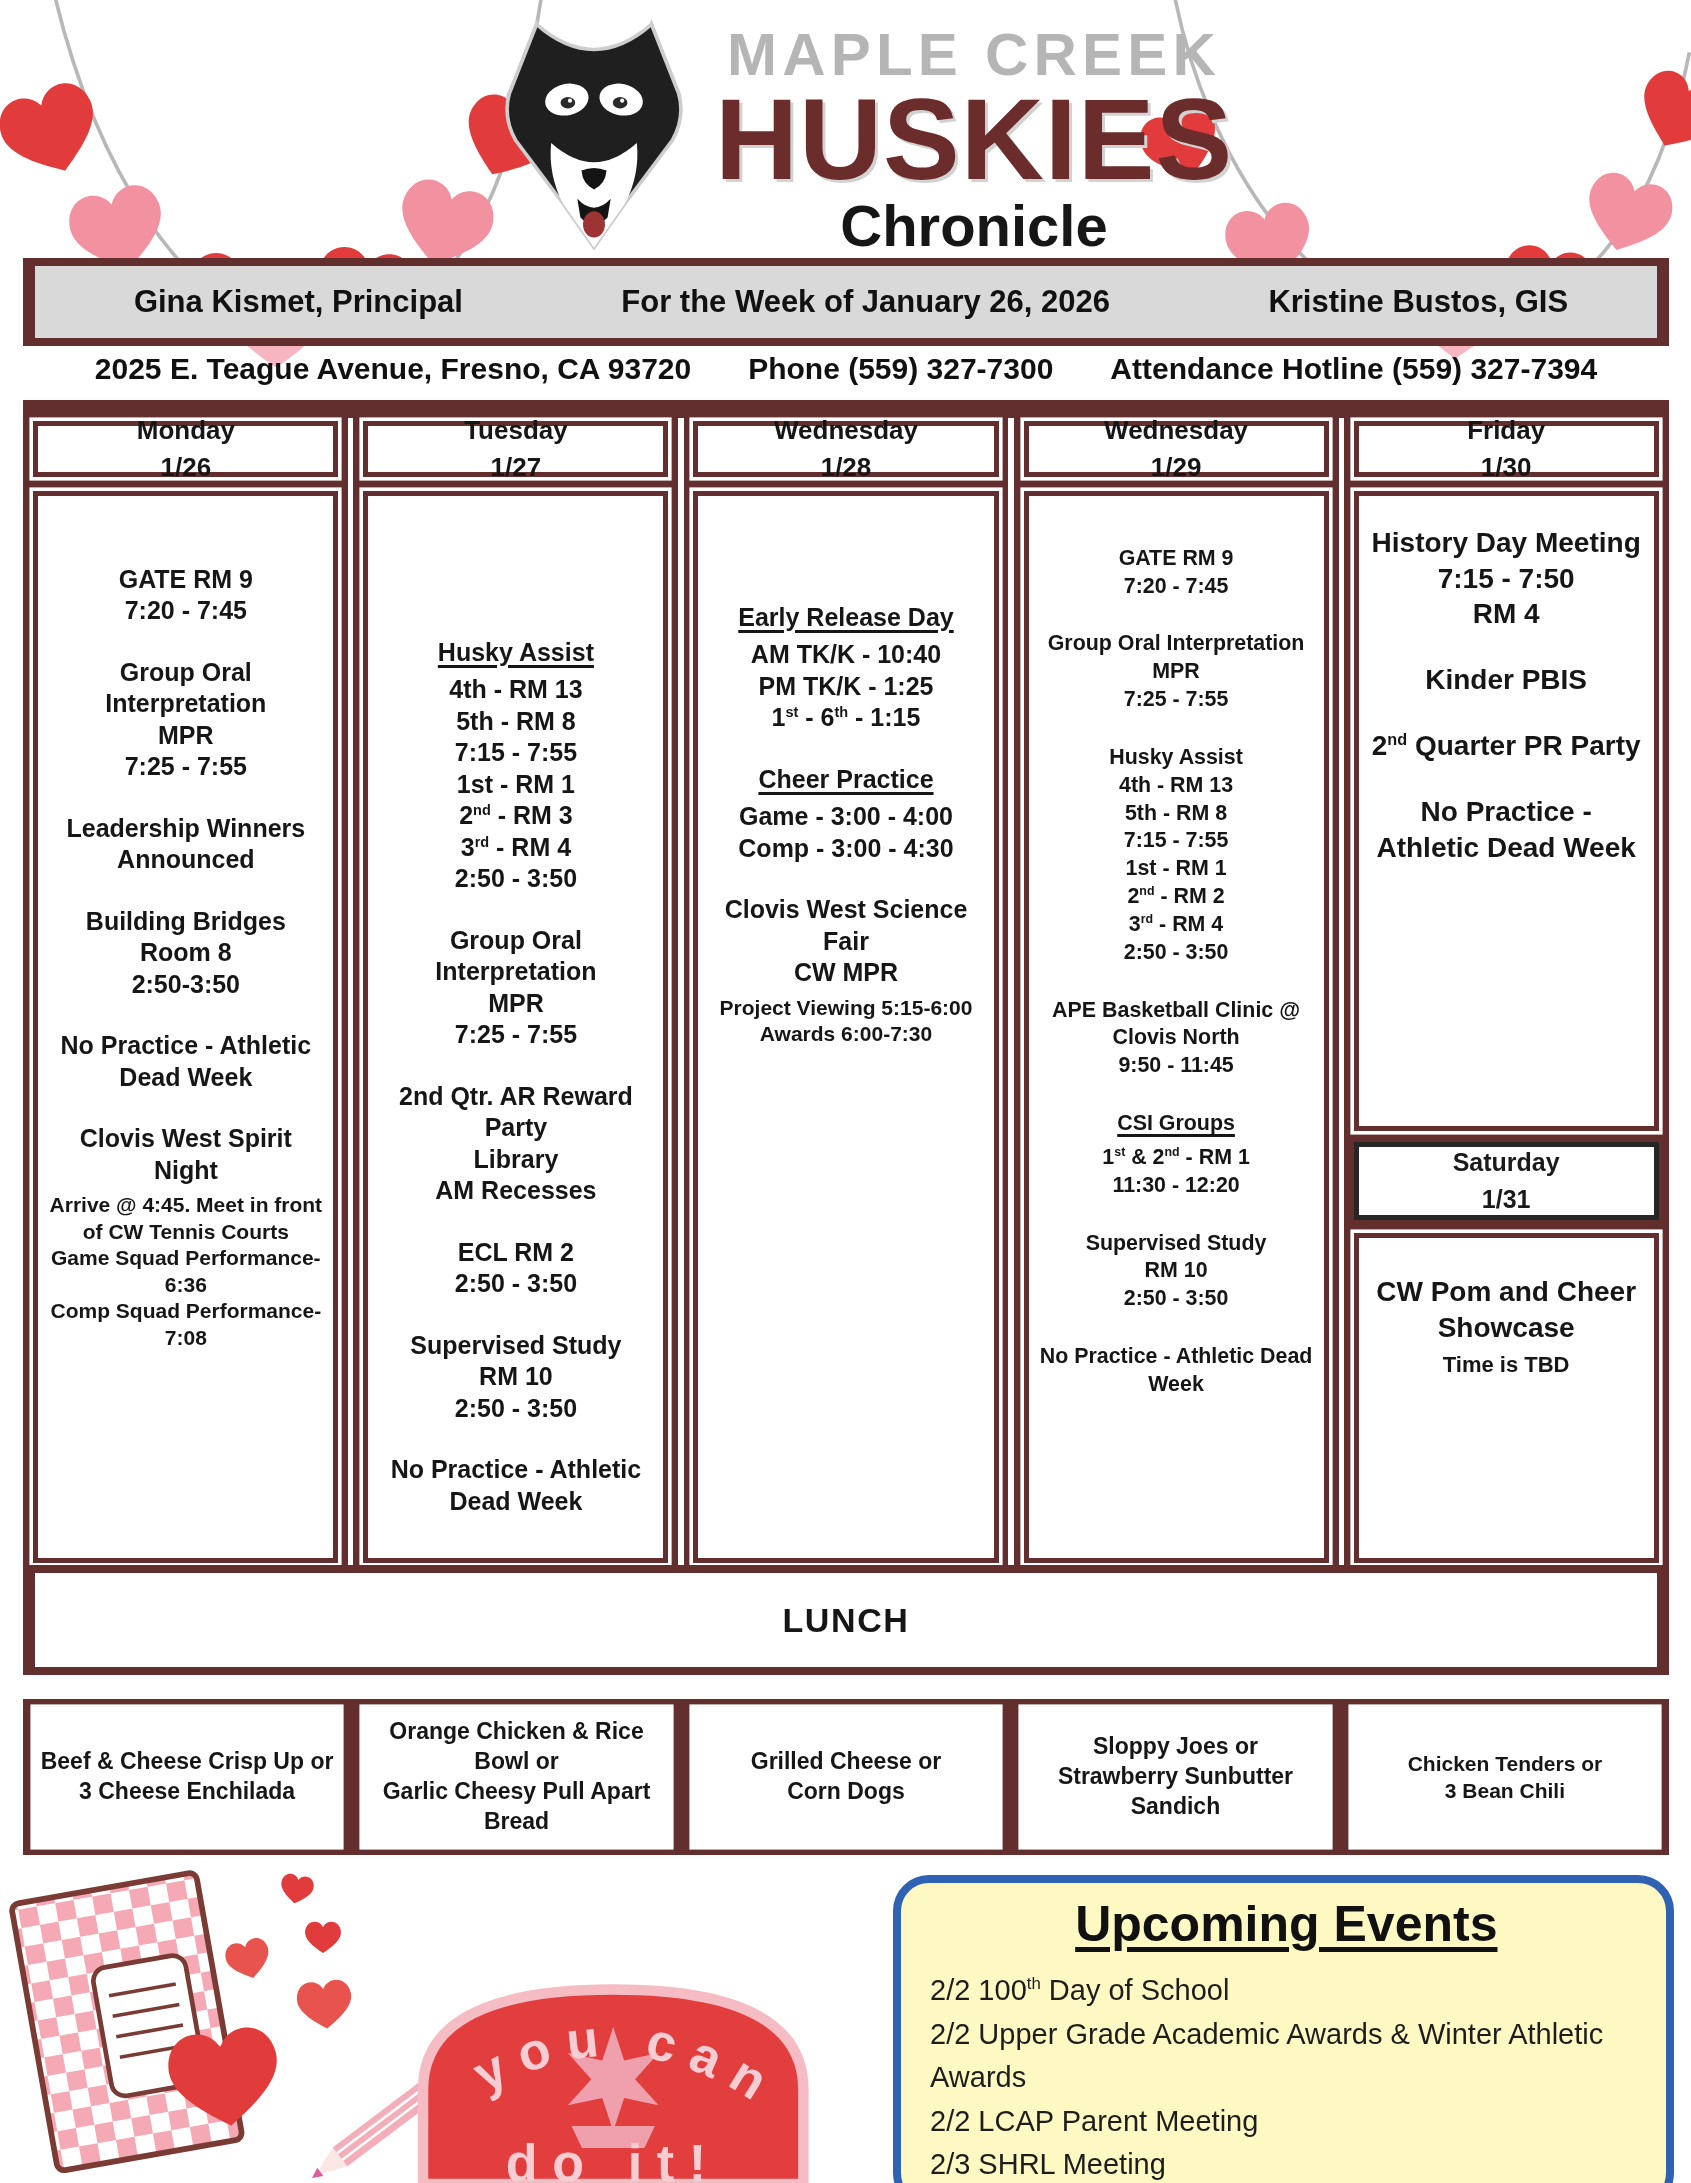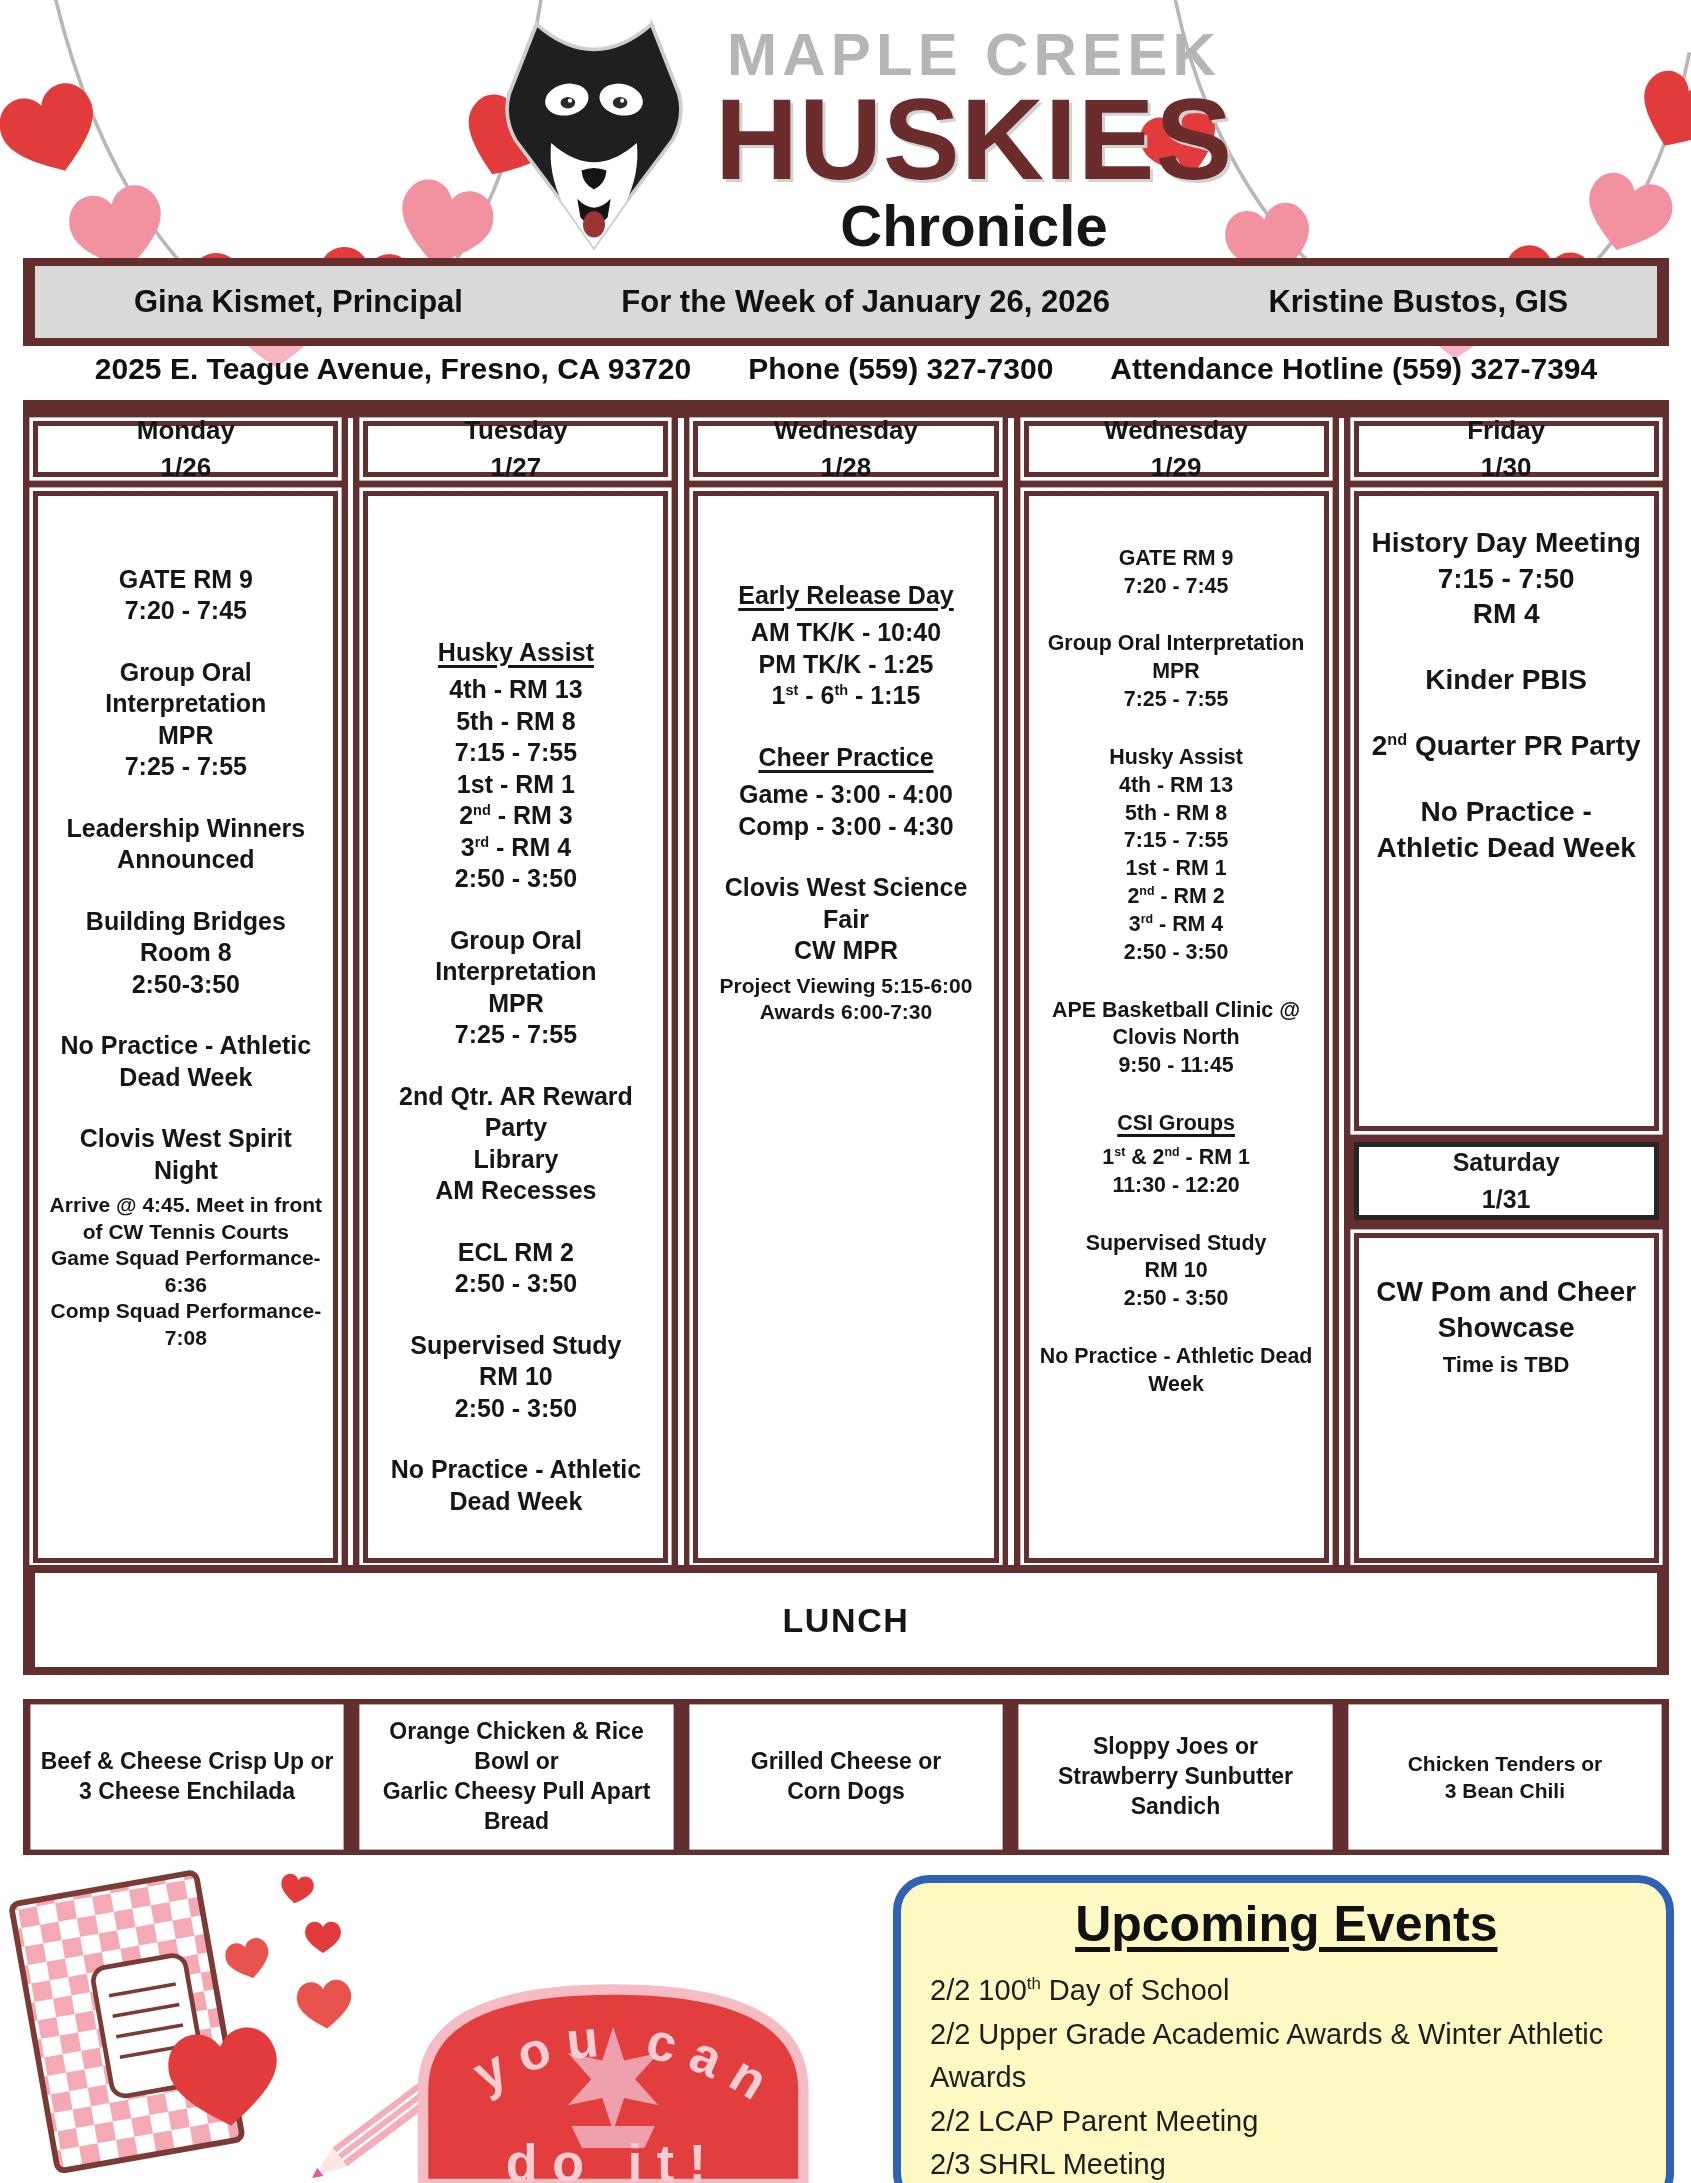--- a/index.html
+++ b/index.html
@@ -39,21 +39,21 @@
   .col { background: #622e2e; display: flex; flex-direction: column; padding: 0 6.3px 7.3px; }
   .daybox { background: #fff; border: 5.2px solid #622e2e; box-shadow: 0 0 0 3.6px #ffffff; }
   .dayhead { margin: 3.6px 3.6px 0; height: 56px; display: flex; flex-direction: column;
              align-items: center; justify-content: center; font-size: 26px; font-weight: 700;
              line-height: 1.45; color: #161616; text-align: center; }
   .colbody { margin: 13.5px 3.6px 0; flex: 1 1 auto; padding: 47px 7.3px 10.4px;
              display: flex; flex-direction: column; align-items: center;
              text-align: center; font-weight: 700; font-size: 25px; line-height: 1.26; color: #161616; }
   .pad-mon { padding-top: 68px; }
   .pad-tue { padding-top: 141px; }
-  .pad-wed { padding-top: 84px; }
+  .pad-wed { padding-top: 106px; }
   .pad-thu { padding-top: 49px; }
   .pad-fri { padding-top: 29px; }
   .col-thu .colbody { font-size: 21.4px; line-height: 1.3; }
   .col-fri .colbody { font-size: 28px; line-height: 1.28; }
   .para { margin: 0 0 30px; }
   .para.t { margin-top: -24px; }
   .para.s { font-size: 21px; }
   .col-fri .para.s { font-size: 22px; }
   .para.u { text-decoration: underline; text-decoration-thickness: 2.6px; text-underline-offset: 4.2px; }
   .fri1 { flex: 0 0 auto; height: 640px; overflow: hidden; text-align: center; }

